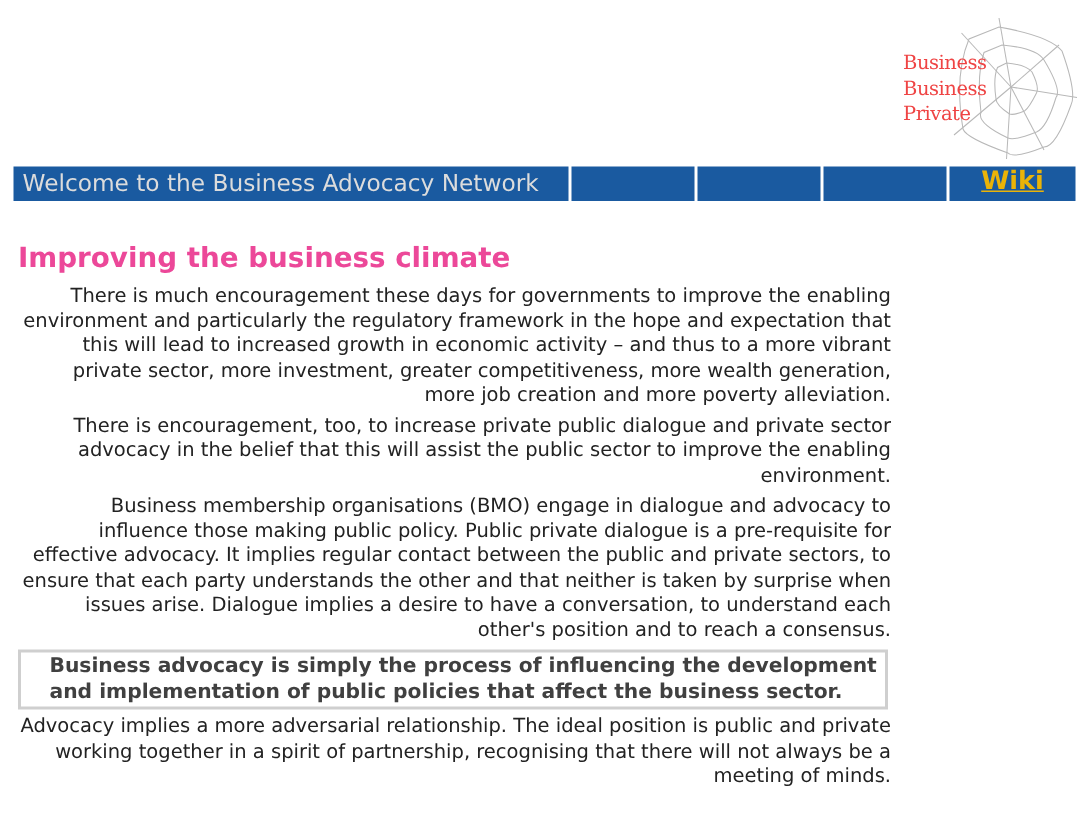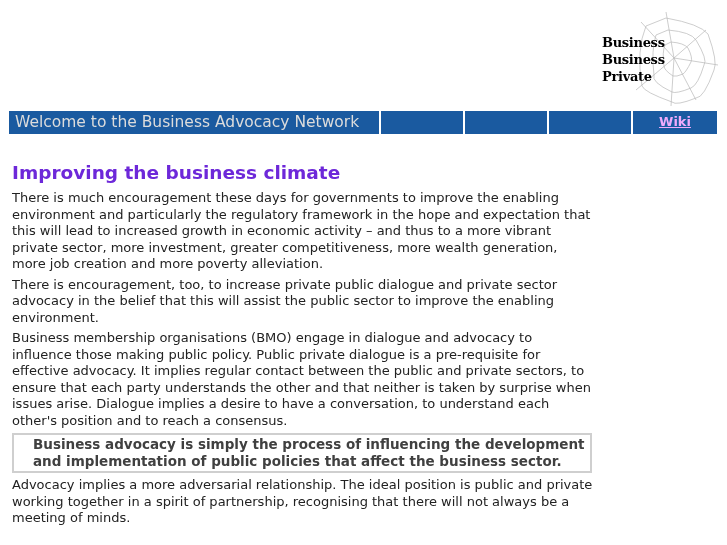--- a/index.html
+++ b/index.html
@@ -1,32 +1,32 @@
 <!DOCTYPE html>
 <html><head>
 <meta charset="utf-8">
 <style>
   html, body { margin:0; padding:0; background:#ffffff; }
   body { width:727px; height:545px; overflow:hidden; position:relative;
          font-family:"DejaVu Sans", sans-serif; color:#222; }
   .logo { position:absolute; left:596px; top:10px; width:125px; height:96px; }
   .logo-text { position:absolute; left:6px; top:24px; font-family:"DejaVu Serif", serif;
-               font-weight:bold; font-size:13px; line-height:17px; color:#000000;
+               font-weight:normal; font-size:13px; line-height:17px; color:#ef4444;
                letter-spacing:-0.3px; }
   .logo svg { position:absolute; left:0; top:0; }
   .nav { position:absolute; top:111px; left:9px; height:23px; display:flex; }
   .nav-cell { background:#1a5aa0; height:23px; margin-right:2px; box-sizing:border-box;
               text-align:center; }
   .nav-title { width:370px; color:#dcdcdc; font-size:15.5px; line-height:23px;
                text-align:left; padding-left:6px; }
-  .nav-link { color:#f0abfc; font-weight:bold; font-size:13px; line-height:21px;
+  .nav-link { color:#eab308; font-weight:bold; font-size:17px; line-height:21px;
               text-decoration:underline; }
   .content { position:absolute; left:12px; top:160px; width:582px; }
-  h1 { margin:0 0 4px 0; font-size:18.5px; font-weight:bold; color:#6d28d9; line-height:26px; }
-  p { margin:0 0 4px 0; font-size:13px; line-height:16.5px; }
+  h1 { margin:0 0 4px 0; font-size:18.5px; font-weight:bold; color:#ec4899; line-height:26px; }
+  p { margin:0 0 4px 0; font-size:13px; line-height:16.5px;text-align:right; }
   .quote { margin:2px 0 4px 0; border:2px solid #cfcfcf; padding:1px 0 1px 19px;
            color:#404040; font-size:13.5px; line-height:17px; font-weight:bold;
            width:557px; }
 </style>
 </head>
 <body>
 
 <div class="logo">
   <svg width="125" height="96" viewBox="0 0 125 96">
     <g stroke="#b8b8b8" stroke-width="0.7" fill="none">

